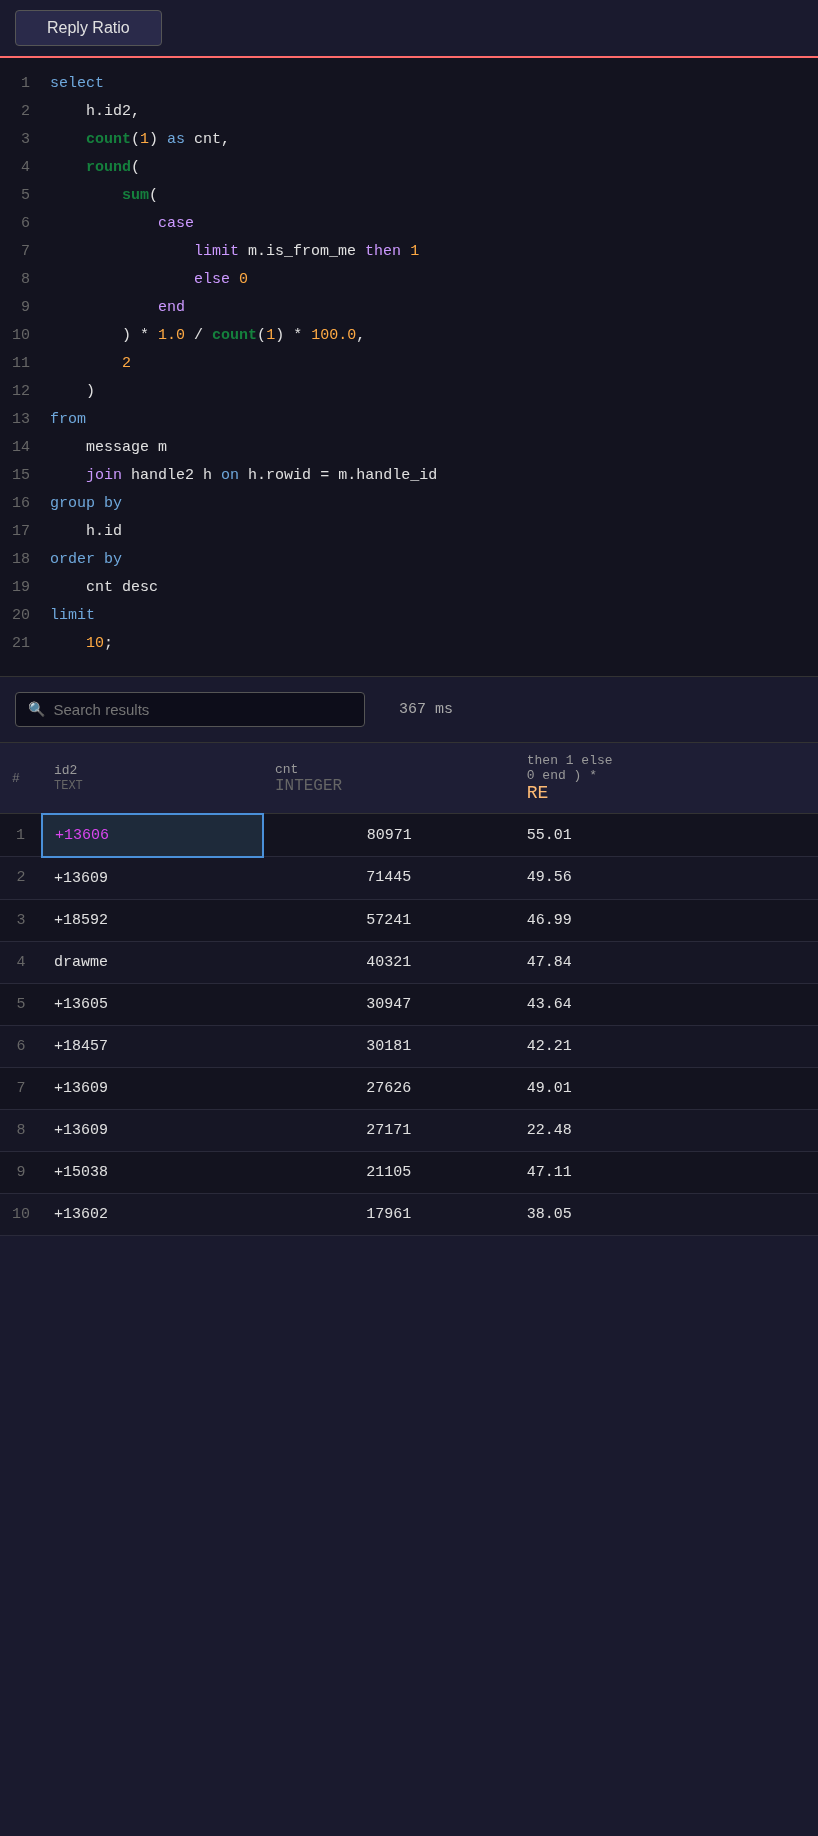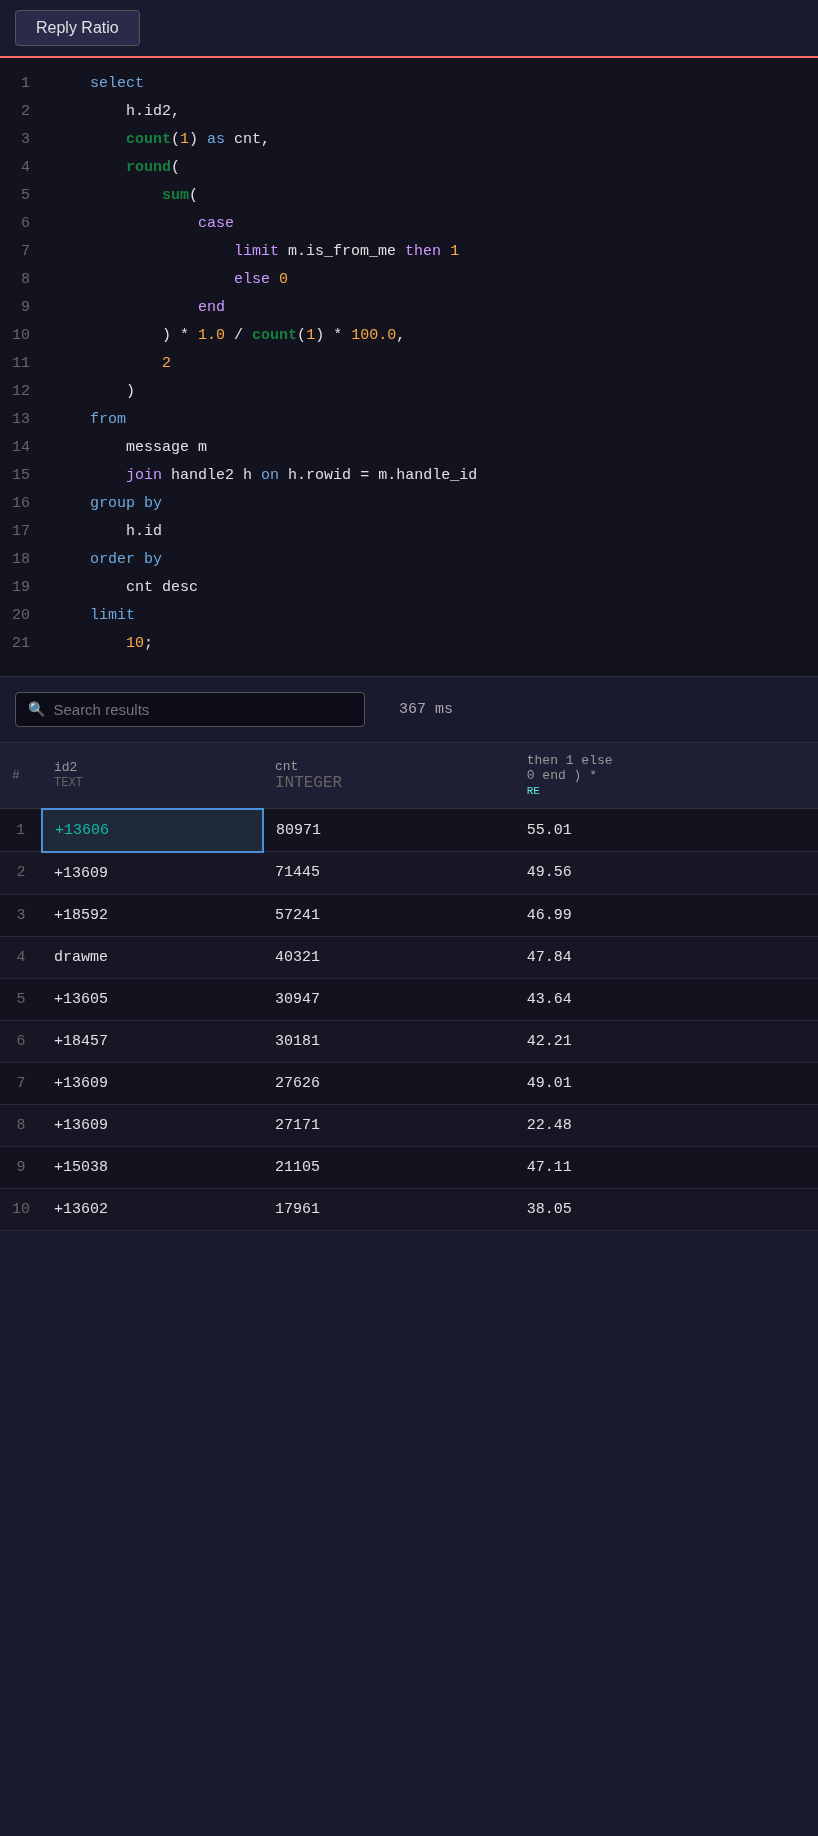--- a/index.html
+++ b/index.html
@@ -20,21 +20,21 @@
     .header {
       background-color: #1a1a2e;
       padding: 10px 15px;
       border-bottom: 2px solid #ff6b6b;
     }
 
     .tab-button {
       background-color: #2a2a4a;
       color: #e0e0e0;
       border: 1px solid #555;
-      padding: 8px 20px;
+      padding: 8px 31px;
       font-size: 16px;
       cursor: pointer;
       border-radius: 4px;
     }
 
     
     .code-section {
       background-color: #13131f;
       padding: 15px 0;
       border-bottom: 1px solid #333;
@@ -54,21 +54,20 @@
       padding-right: 20px;
       font-size: 15px;
       flex-shrink: 0;
       user-select: none;
     }
 
     .code-content {
       font-size: 15px;
       white-space: pre;
       flex: 1;
-      margin-left: 40px;
     }
 
     
     .kw-blue { color: #6fa8dc; }       
     .kw-purple { color: #cc99ff; }     
     .kw-white { color: #e0e0e0; }      
     .kw-orange { color: #ffaa44; }     
     .kw-green { color: #15803d; font-weight: bold; }
 
     
@@ -151,41 +150,41 @@
       color: #666;
       text-align: center;
       width: 40px;
     }
 
     .results-table td.id-col {
       color: #e0e0e0;
     }
 
     .results-table td.cnt-col {
-      text-align: left;
+      text-align: center;
       color: #e0e0e0;
     }
 
     .results-table td.ratio-col {
       text-align: left;
       color: #e0e0e0;
     }
 
     .results-table tr:nth-child(even) {
       background-color: #161625;
     }
 
     .results-table tr:nth-child(odd) {
       background-color: #13131f;
     }
 
     .results-table tr:first-child td.id-col {
       background-color: #1e2a3a;
       border: 2px solid #4a90d9;
-      color: #14b8a6;
+      color: #d946ef;
     }
   </style>
 </head>
 <body>
 
 <div class="header">
   <button class="tab-button">Reply Ratio</button>
 </div>
 
 <div class="code-section" id="code-section">
@@ -288,21 +287,21 @@
     <thead>
       <tr>
         <th class="num-col">#</th>
         <th>
           id2<br><span style="color:#666;font-size:12px">TEXT</span>
         </th>
         <th>
           cnt<br><span style="color:#666;font-size:16px">INTEGER</span>
         </th>
         <th>
-          then 1 else<br>0 end ) *<br><span style="color:#5eead4;font-size:11px">RE</span>
+          then 1 else<br>0 end ) *<br><span style="color:#fdba74;font-size:18px">RE</span>
         </th>
       </tr>
     </thead>
     <tbody id="table-body">
     <tr>
           <td class="row-num">1</td>
           <td class="id-col" style="border: 2px solid rgb(74, 144, 217); background-color: rgb(30, 42, 58);">+13606</td>
           <td class="cnt-col">80971</td>
           <td class="ratio-col">55.01</td>
         </tr>

